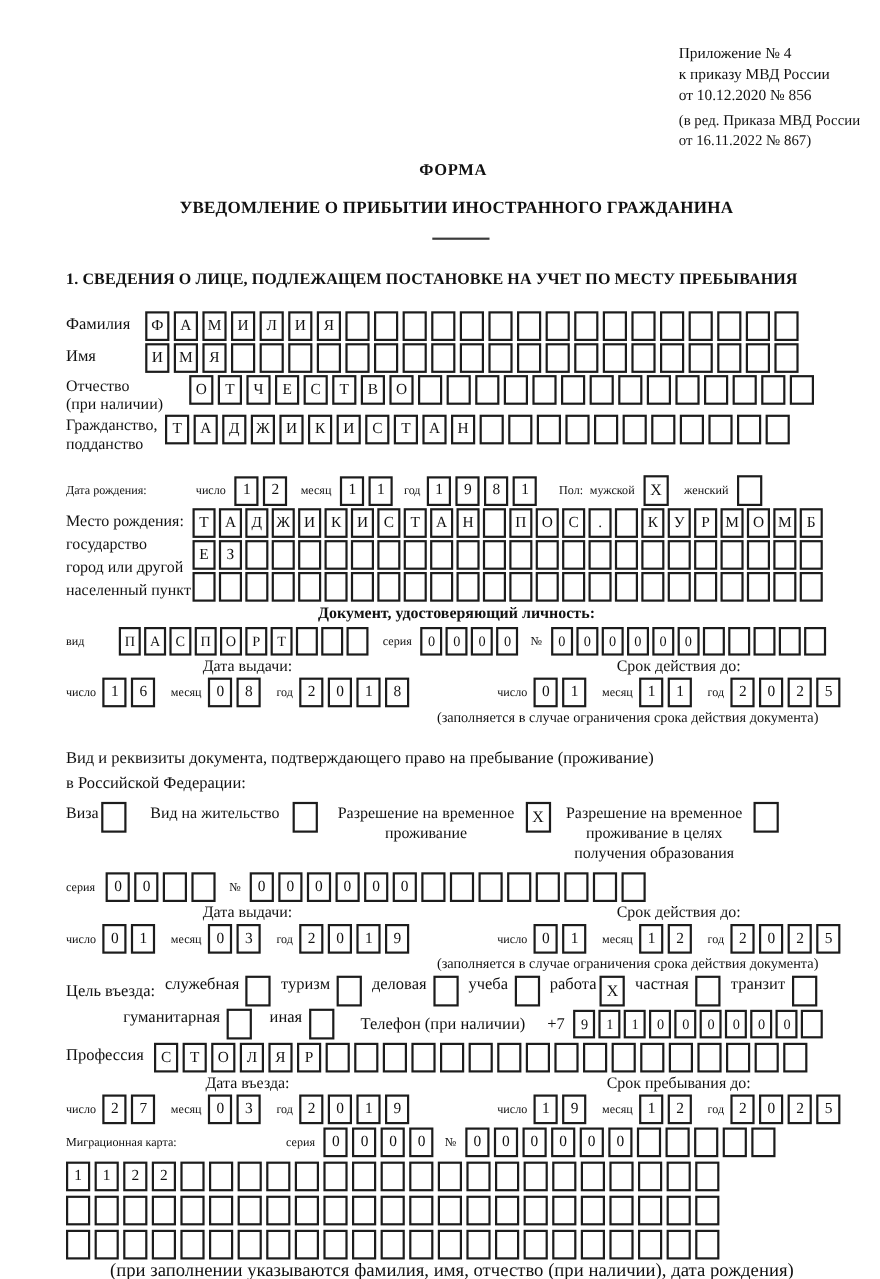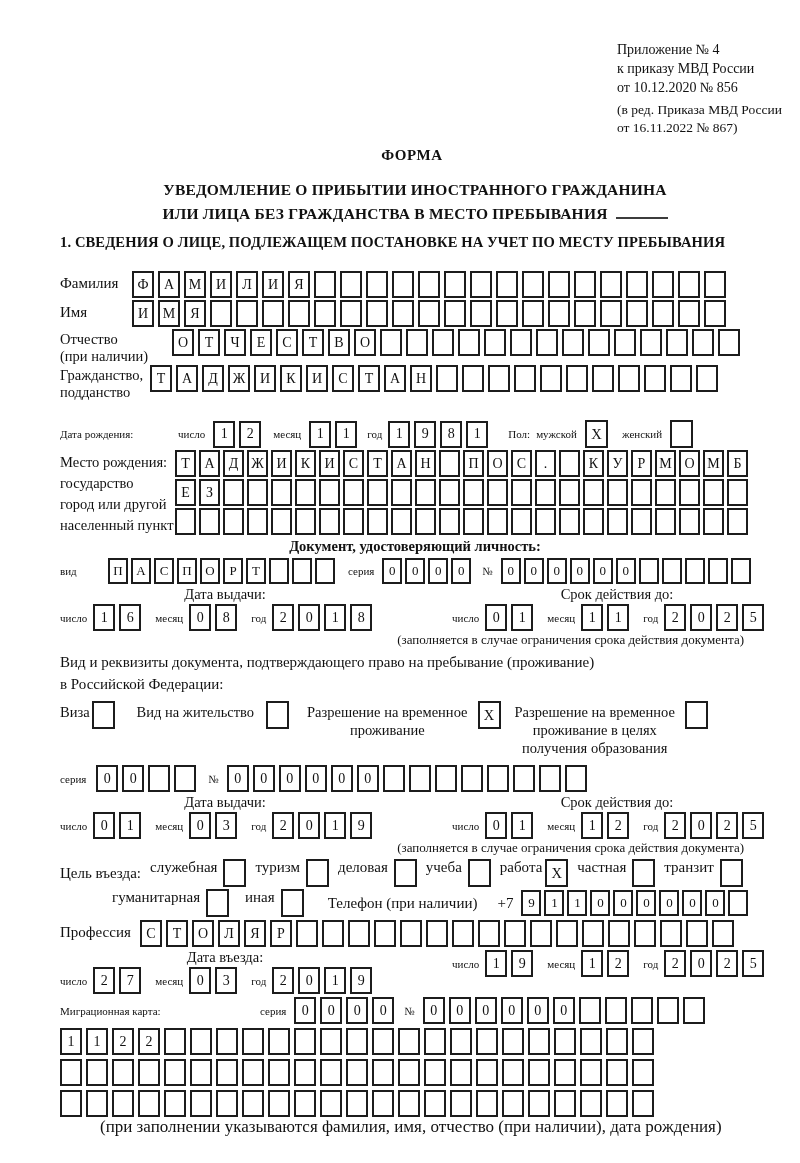--- a/index.html
+++ b/index.html
@@ -6,21 +6,21 @@
   .page{
     width:800px;height:1163px;background:#ffffff;box-sizing:border-box;
     padding:40px 30px 0 60px;position:relative;overflow:hidden;
     font-family:"Liberation Serif","DejaVu Serif",serif;color:#111;
   }
   .hdr{margin-left:557px;width:215px;font-size:14px;line-height:19px;}
   .hdr .amend{margin-top:4px;font-size:13.5px;line-height:18px;}
   .forma{text-align:center;font-weight:bold;font-size:15px;letter-spacing:.6px;margin:10px 6px 0 0;}
   .title{text-align:center;font-weight:bold;font-size:15.5px;line-height:24px;margin-top:14px;letter-spacing:.2px;}
   .blank-line{display:inline-block;width:52px;height:.85em;border-bottom:2px solid #3c3c3c;margin-left:8px;}
-  .sect{font-weight:bold;font-size:14.6px;margin-top:8px;letter-spacing:.1px;}
+  .sect{font-weight:bold;font-size:14.6px;margin-top:20px;letter-spacing:.1px;}
   .row{display:flex;align-items:flex-start;}
   .ai-c{align-items:center;}
   .lbl{font-size:15px;padding-top:4px;flex-shrink:0;}
   .lbl2{font-size:14.5px;line-height:17px;flex-shrink:0;padding-top:2px;}
   .w72{width:72px}.w108{width:110px}.w110{width:112px}.w115{width:115px}
   .w48{width:48px}.w80{width:80px}.w168{width:172px}
   .mt2{margin-top:2px}.mt3{margin-top:3px}.mt4{margin-top:4px}
   .mt8{margin-top:8px}.mt19{margin-top:19px}.mt20{margin-top:20px}
   .cells{display:flex;flex-wrap:nowrap;}
   .cell{box-sizing:border-box;width:22px;height:27px;border:2px solid #1c1c1c;margin-right:4px;
@@ -34,21 +34,21 @@
   .ml6{margin-left:6px}.ml8{margin-left:8px}.ml10{margin-left:10px}
   .dochead{text-align:center;font-weight:bold;font-size:14.5px;line-height:17px;margin-top:1px;}
   .twocol{display:flex;margin-top:2px;}
   .col-l{width:392px;flex-shrink:0;font-family:Liberation Serif, serif;}
   .col-r{flex:1;}
   .dhead{font-size:14.5px;line-height:17px;text-align:center;width:330px;}
   .dgroup{display:flex;align-items:center;margin-top:1px;}
   .dgroup .dl{margin-right:6px;}
   .dgroup .cells{margin-right:10px;}
   .note{font-size:13px;line-height:14px;text-align:right;padding-right:26px;margin-top:2px;}
-  .intro{font-size:15px;line-height:22px;margin-top:4px;}
+  .intro{font-size:15px;line-height:22px;margin-top:20px;}
   .optrow{display:flex;align-items:flex-start;margin-top:6px;}
   .opt{display:flex;align-items:flex-start;}
   .olbl{font-size:14.5px;line-height:18px;padding-top:2px;}
   .olbl.c{text-align:center;}
   .opt .chk{margin-top:0;}
   .ml14{margin-left:14px}.ml18{margin-left:18px}.ml22{margin-left:22px}
   .prow{display:flex;align-items:center;font-size:15px;}
   .pitem{display:flex;align-items:flex-start;margin-left:9px;}
   .pitem:first-of-type{margin-left:6px;}
   .plbl{flex-shrink:0;}
@@ -73,21 +73,21 @@
       <div>(в ред. Приказа МВД России</div>
       <div>от 16.11.2022 № 867)</div>
     </div>
   </div>
 
   <div class="forma">ФОРМА</div>
 
   <div class="title">
     <div>УВЕДОМЛЕНИЕ О ПРИБЫТИИ ИНОСТРАННОГО ГРАЖДАНИНА</div>
     <div>
-      <span>ИЛИ ЛИЦА БЕЗ ГРАЖДАНСТВА В МЕСТО ПРЕБЫВАНИЯ</span><span class="blank-line"></span>
+      <span class="blank-line"></span>
     </div>
   </div>
 
   <div class="sect">1. СВЕДЕНИЯ О ЛИЦЕ, ПОДЛЕЖАЩЕМ ПОСТАНОВКЕ НА УЧЕТ ПО МЕСТУ ПРЕБЫВАНИЯ</div>
 
   <div class="row mt20">
     <div class="lbl w72">Фамилия</div>
     <div class="cells">
         <div class="cell">Ф</div>
         <div class="cell">А</div>
@@ -617,20 +617,21 @@
         <span class="dl">год</span>
         <div class="cells">
             <div class="cell">2</div>
             <div class="cell">0</div>
             <div class="cell">1</div>
             <div class="cell">9</div>
           </div>
       </div>
     </div>
     <div class="col-r">
+      <div class="dhead">Срок пребывания до:</div>
       <div class="dgroup">
         <span class="dl">число</span>
         <div class="cells">
             <div class="cell">1</div>
             <div class="cell">9</div>
           </div>
         <span class="dl">месяц</span>
         <div class="cells">
             <div class="cell">1</div>
             <div class="cell">2</div>

